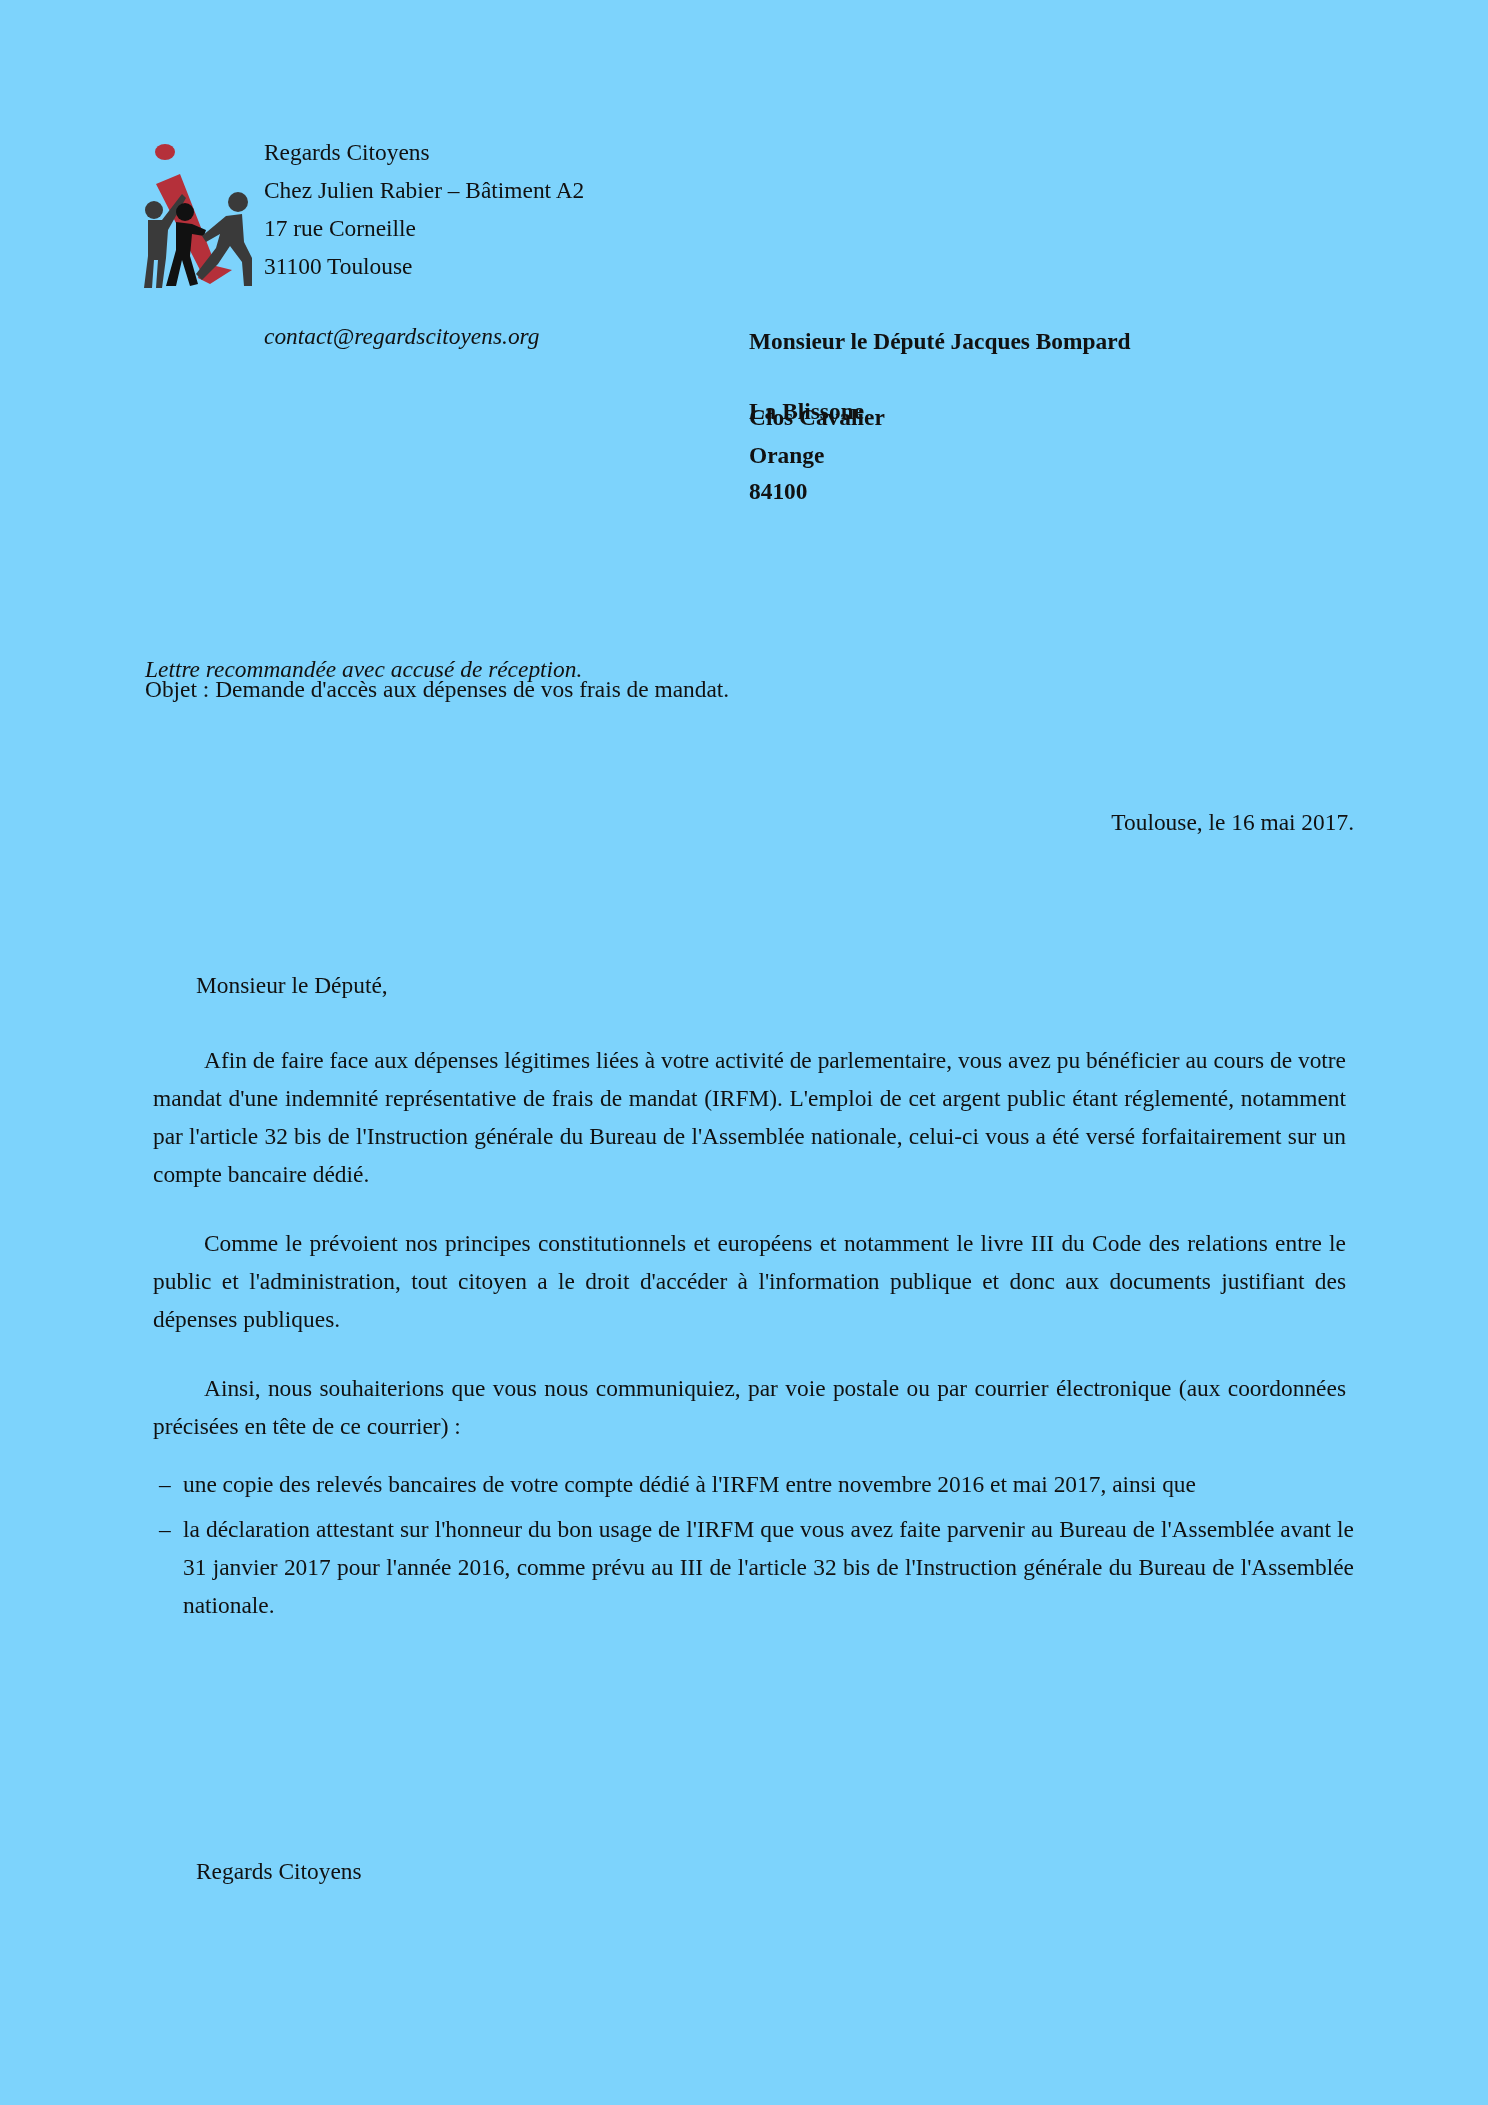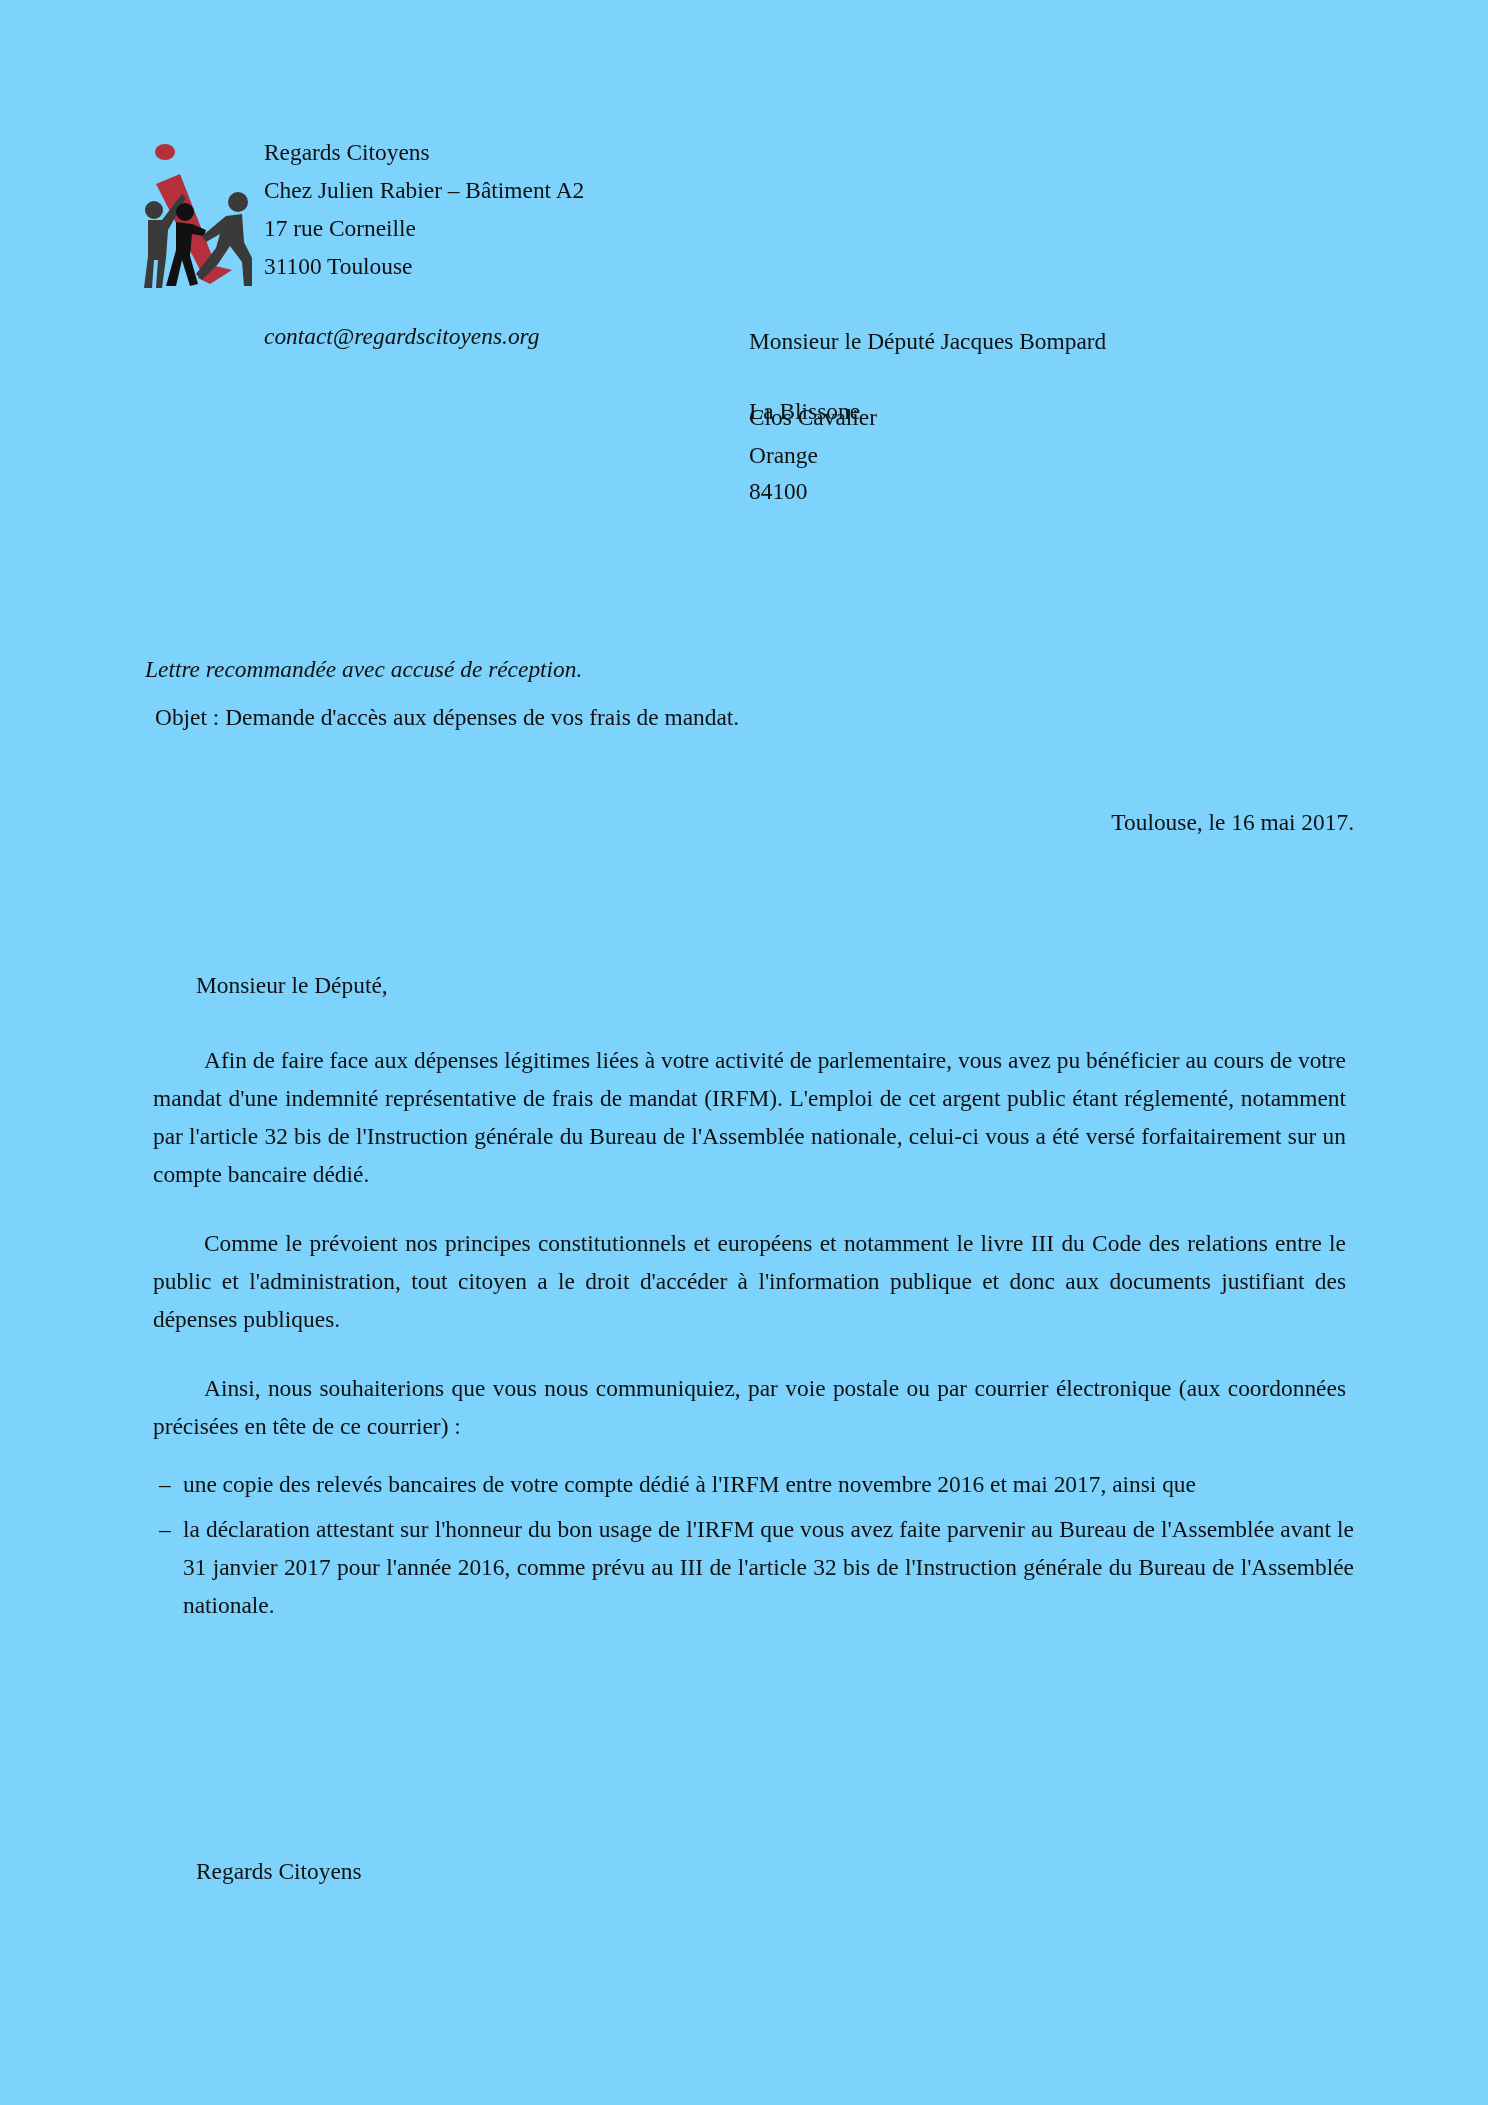--- a/index.html
+++ b/index.html
@@ -1,21 +1,21 @@
 <!DOCTYPE html>
 <html><head>
 <meta charset="utf-8">
 <style>
   html, body { margin:0; padding:0; background:#ffffff; }
   body { width:1488px; height:2105px; position:relative; overflow:hidden;
          font-family:"Liberation Serif", "DejaVu Serif", serif; color:#111; }
   .page { position:absolute; left:0; top:0; width:1488px; height:2105px; background:#7dd3fc; }
   .ln { position:absolute; font-size:23.4px; line-height:38px; white-space:nowrap; }
   .it { font-style:italic;margin-top:32px; }
-  .b { font-weight:normal; }
+  .b { font-weight:bold; }
   .logo { position:absolute; left:140px; top:138px; width:112px; height:150px; }
   .para { position:absolute; left:145px; width:1209px; font-size:23.4px; line-height:38px;
           text-align:justify; text-align-last:left; }
   .para p { margin:8px; text-indent:51px; }
   .bullets { position:absolute; left:145px; width:1209px; font-size:23.4px; line-height:38px; }
   .bullet { position:relative; padding-left:38px; text-align:justify; text-align-last:left; margin-bottom:7px; }
   .bullet .dash { position:absolute; left:14px; top:0; }
 </style>
 </head>
 <body>
@@ -50,21 +50,21 @@
   <div class="ln" style="left:264px; top:247px;">31100 Toulouse</div>
   <div class="ln it" style="left:264px; top:285px;">contact@regardscitoyens.org</div>
 
   <div class="ln b" style="left:749px; top:322px;">Monsieur le Député Jacques Bompard</div>
   <div class="ln b" style="left:749px; top:360px;margin-top:32px;">La Blissone</div>
   <div class="ln b" style="left:749px; top:398px;">Clos Cavalier</div>
   <div class="ln b" style="left:749px; top:436px;">Orange</div>
   <div class="ln b" style="left:749px; top:472px;">84100</div>
 
   <div class="ln it" style="left:145px; top:618px;text-align:right;">Lettre recommandée avec accusé de réception.</div>
-  <div class="ln" style="left:145px; top:698px;margin-left:10px;">Objet : Demande d'accès aux dépenses de vos frais de mandat.</div>
+  <div class="ln" style="left:145px; top:670px;">Objet : Demande d'accès aux dépenses de vos frais de mandat.</div>
 
   <div class="ln" style="right:134px; top:803px;">Toulouse, le 16 mai 2017.</div>
 
   <div class="ln" style="left:196px; top:966px;">Monsieur le Député,</div>
 
   <div class="para" style="top:1033px;">
     <p>Afin de faire face aux dépenses légitimes liées à votre activité de parlementaire, vous avez pu bénéficier au cours de votre mandat d'une indemnité représentative de frais de mandat (IRFM). L'emploi de cet argent public étant réglementé, notamment par l'article 32 bis de l'Instruction générale du Bureau de l'Assemblée nationale, celui-ci vous a été versé forfaitairement sur un compte bancaire dédié.</p>
   </div>
   <div class="para" style="top:1216px;">
     <p>Comme le prévoient nos principes constitutionnels et européens et notamment le livre III du Code des relations entre le public et l'administration, tout citoyen a le droit d'accéder à l'information publique et donc aux documents justifiant des dépenses publiques.</p>

